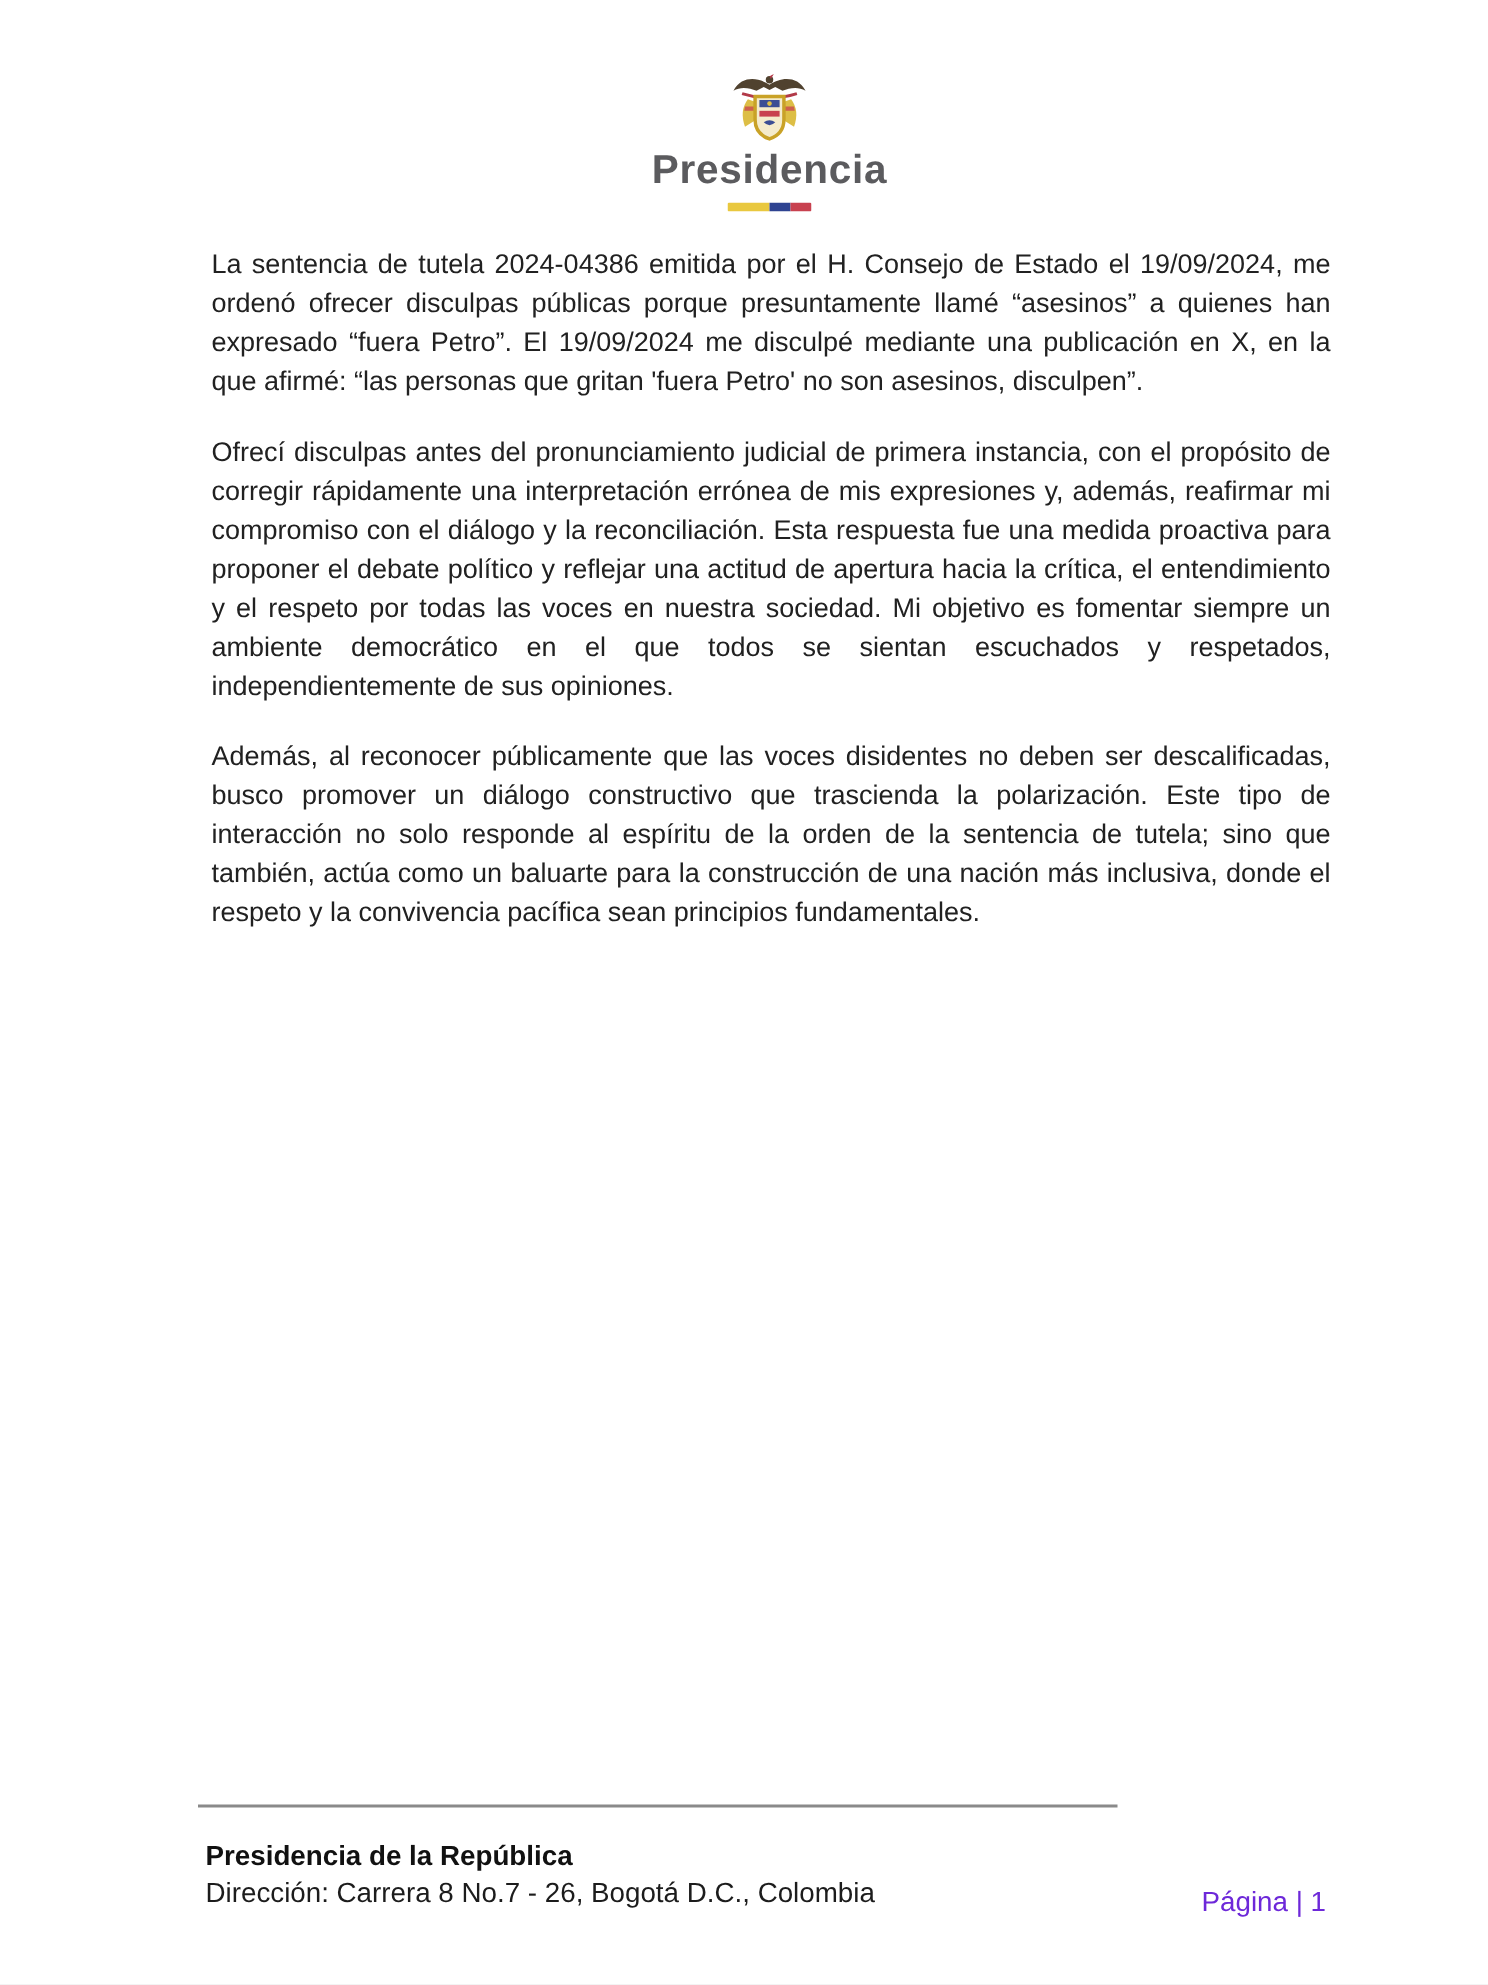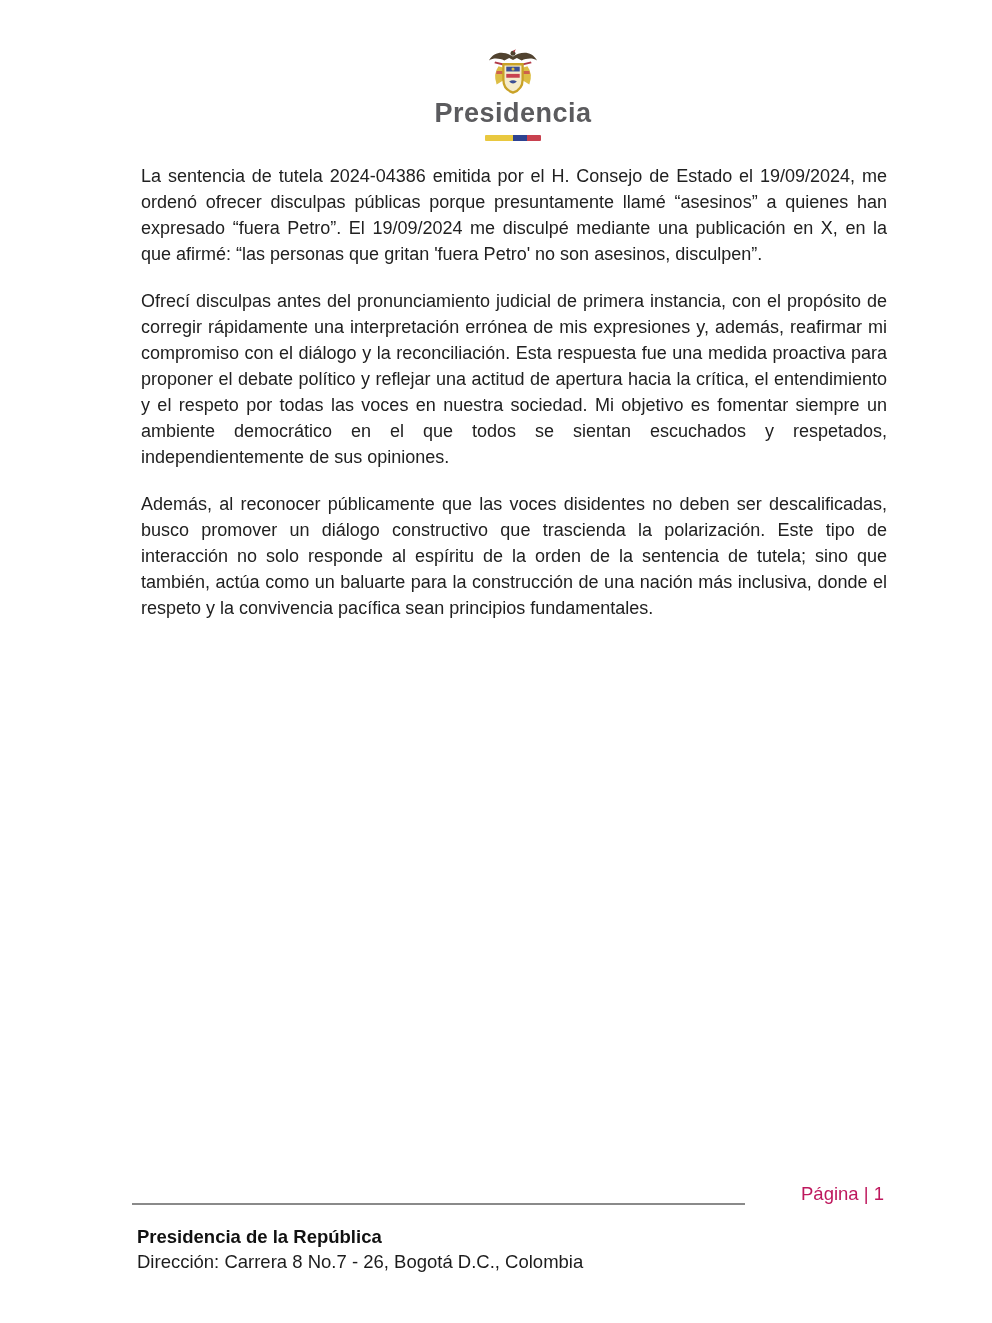--- a/index.html
+++ b/index.html
@@ -69,23 +69,23 @@
     position:absolute;
     left:137px;top:1211px;
     font-size:18.5px;
     line-height:24.5px;
     color:#1c1c1c;
     margin-top:14px;
   }
   .footer-org{font-weight:700;color:#111;}
   .page-number{
     position:absolute;
-    right:108px;top:1183px;
+    right:108px;top:1257px;
     font-size:18.5px;
-    color:#be185d;
+    color:#6d28d9;
     white-space:nowrap;
   }
 </style>
 </head>
 <body>
 
 <div class="page">
 
   <div class="logo-block">
     <svg class="crest" width="60" height="50" viewBox="0 0 60 52" aria-hidden="true">

